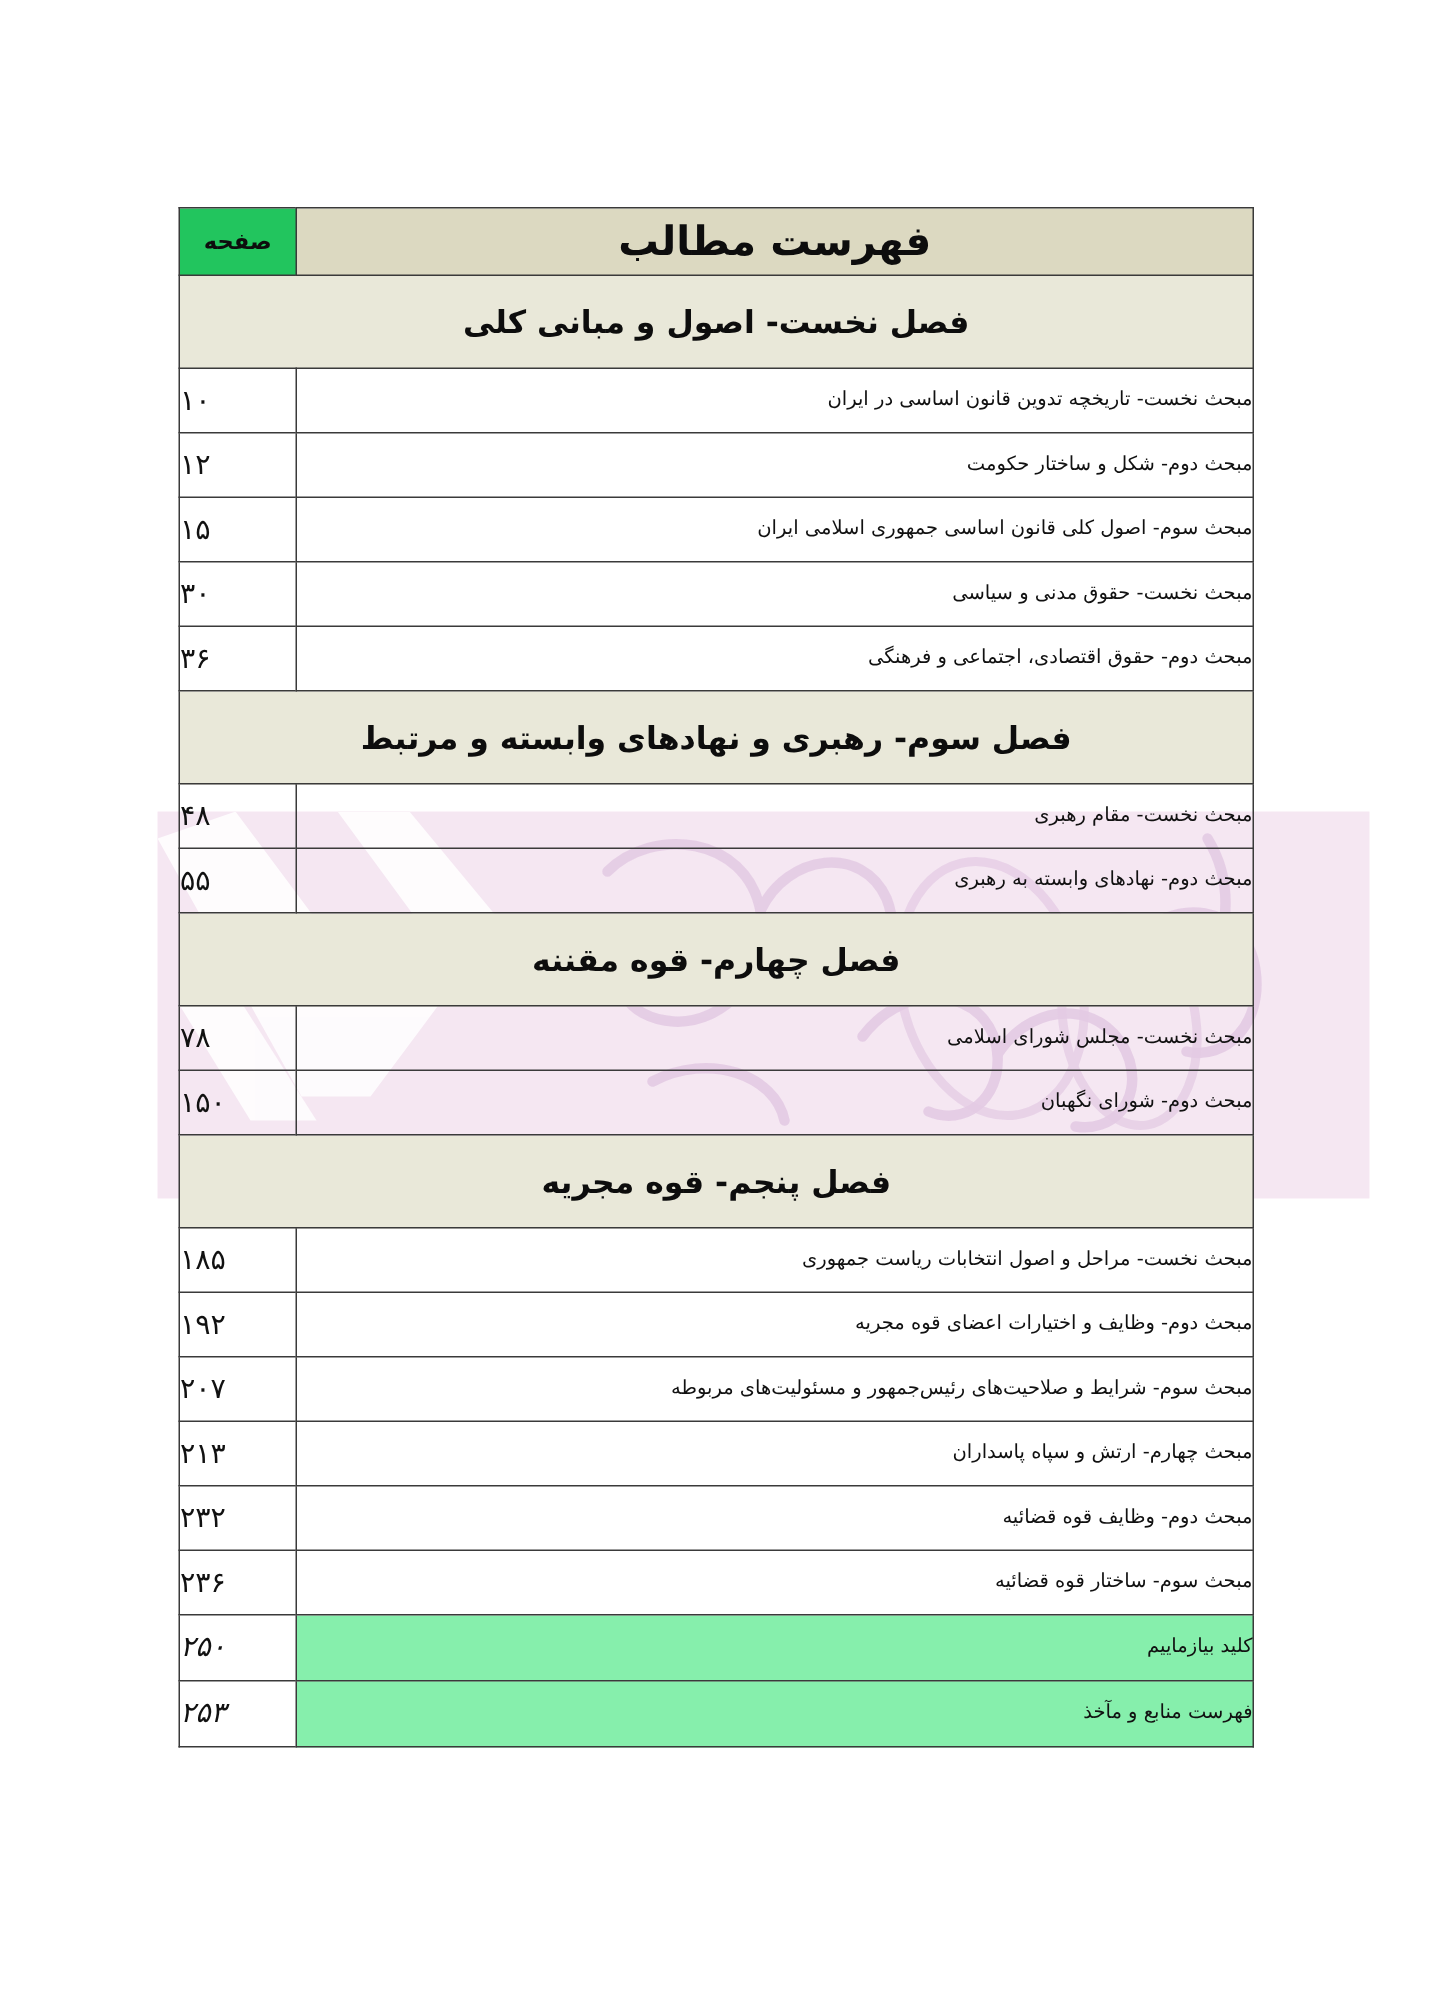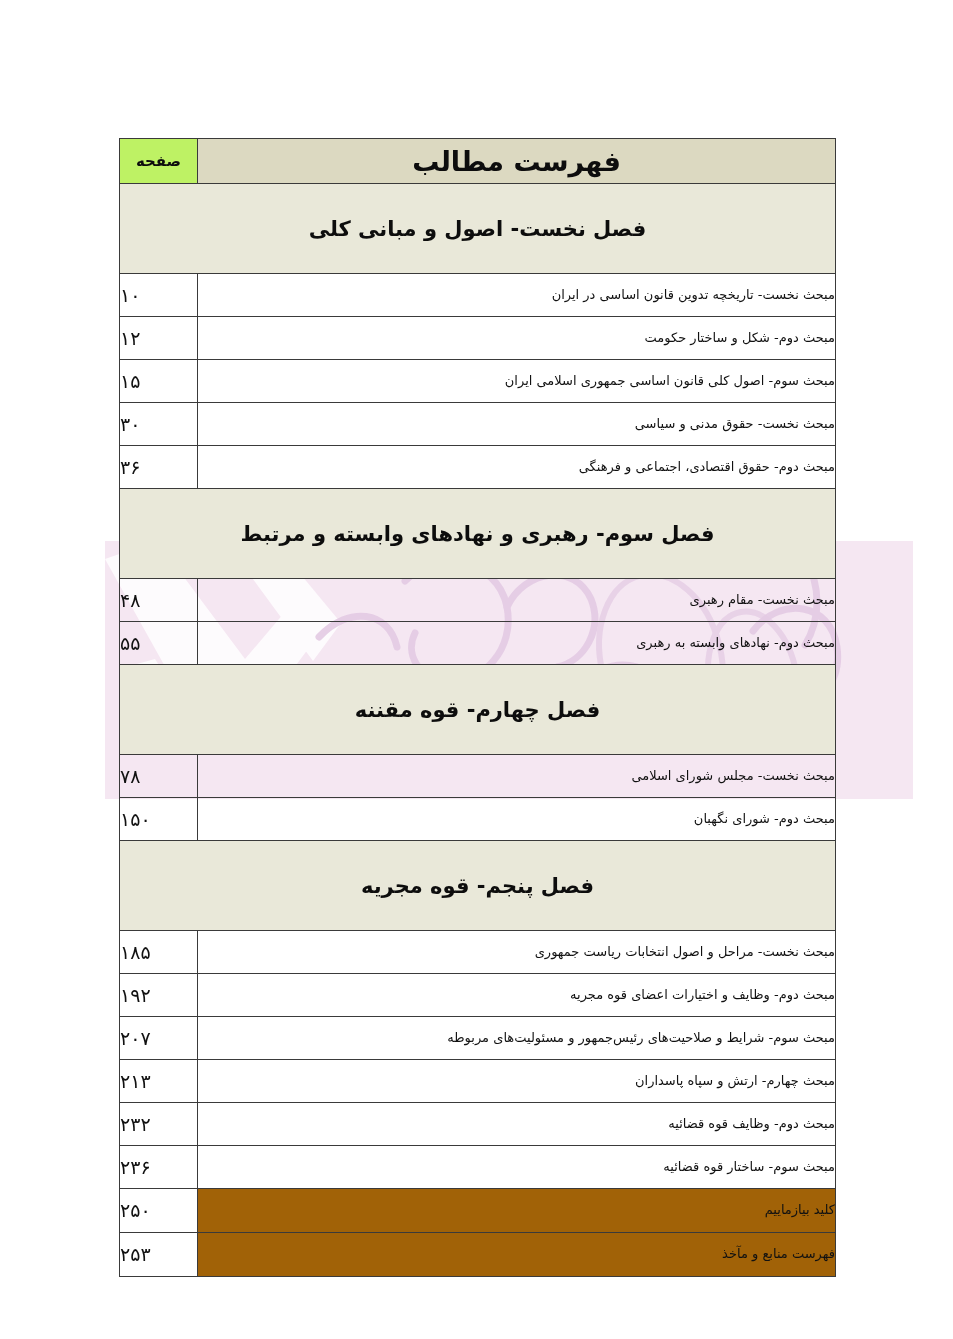--- a/index.html
+++ b/index.html
@@ -76,44 +76,44 @@
   td.ti.justify { text-align: justify; text-align-last: right; }
 
   
   tr.chapter td {
     background: #e9e8d9;
     text-align: center;
     font-weight: bold;
     font-size: 21px;
     color: #0d0d0d;
     height: 45px;
-    padding: 22px 10px;
+    padding: 8px 10px;
     letter-spacing: 0px;
   }
 
   
   tr.headrow td.hd-title {
     background: #dcd9c1;
     text-align: center;
     font-weight: bold;
     font-size: 27px;
     color: #0d0d0d;
     height: 44px;
   }
   tr.headrow td.hd-page {
-    background: #bef264;
+    background: #22c55e;
     text-align: center;
     font-weight: bold;
     font-size: 15px;
     color: #0d0d0d;
   }
 
   
-  tr.tail td.ti { background: #a16207; margin-top: 16px; }
-  tr.tail td.pg { background: #ffffff; }
+  tr.tail td.ti { background: #86efac; margin-top: 16px; }
+  tr.tail td.pg { background: #ffffff; font-style: italic; }
 
   
   tr.entry td { background: transparent; }
   table.toc { background: transparent; }
 
   
 </style>
 </head>
 <body>
 

